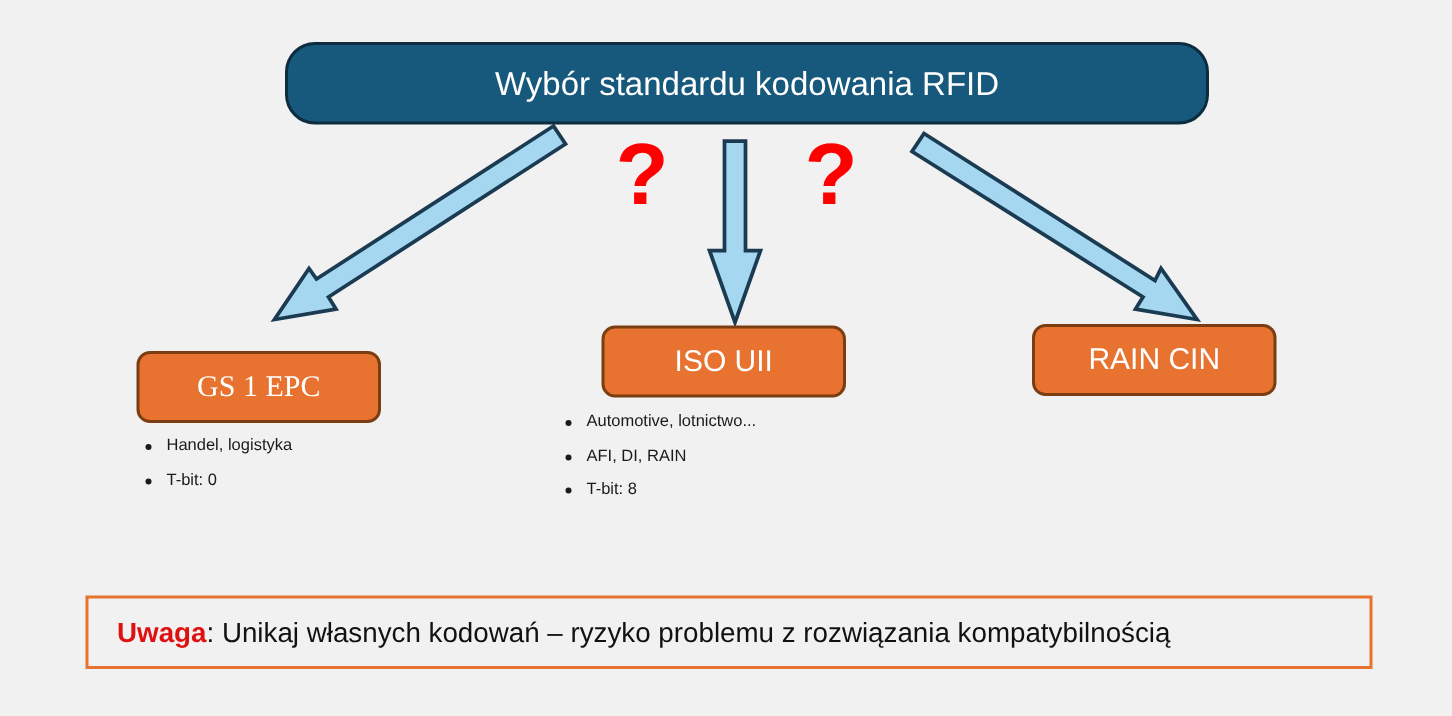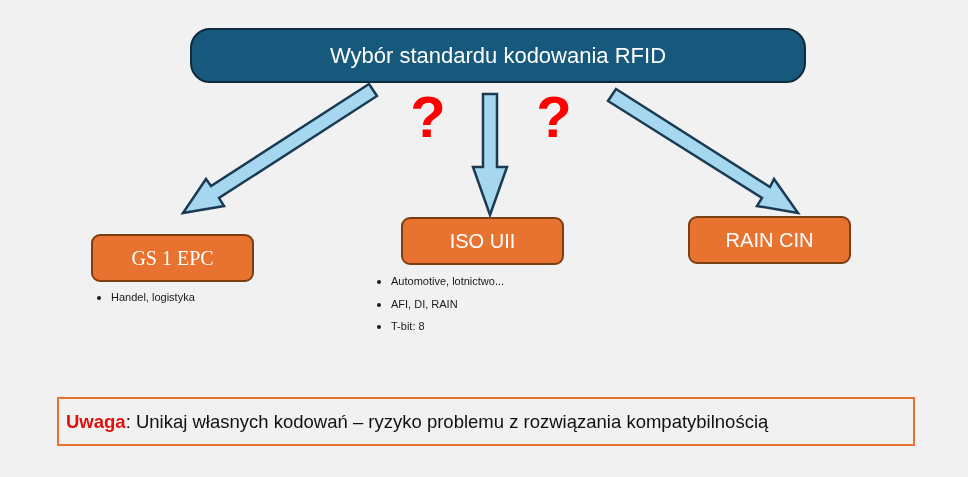--- a/index.html
+++ b/index.html
@@ -37,21 +37,21 @@
   .bullets { position:absolute; list-style:none; margin:0; padding:0; color:#1A1A1A; font-size:11px; }
   .bullets li { position:relative; padding-left:16px; line-height:22.5px; white-space:nowrap; }
   .bullets .dot { position:absolute; left:2px; top:10px; width:4px; height:4px; border-radius:50%; background:#1A1A1A; }
   .bullets-0 { left:95px;  top:286px; }
   .bullets-1 { left:375px; top:270px; }
   .bullets-2 { left:700px; top:297px; font-size:14px; }
 
   .note {
     position:absolute; left:57px; top:397px; width:858px; height:49px; box-sizing:border-box;
     border:2.5px solid var(--note-border,#E8722F); display:flex; align-items:center;
-    padding-left:7px; font-size:18.5px; color:#111111; white-space:pre-wrap;
+    padding-left:19px; font-size:18.5px; color:#111111; white-space:pre-wrap;
   }
   .note .prefix { color:var(--note-accent,#E01010); font-weight:bold; }
 </style>
 </head>
 <body>
 
 <div class="canvas">
 
   <svg class="arrows-layer" viewBox="0 0 968 477" xmlns="http://www.w3.org/2000/svg">
     <polygon class="arrow" points="369,84 211,186 206,179 183,213 224,206 219,198 377,96"></polygon>
@@ -71,20 +71,21 @@
   </div>
   <div class="branch branch-1">
     <span>ISO UII</span>
   </div>
   <div class="branch branch-2">
     <span>RAIN CIN</span>
   </div>
 
   <ul class="bullets bullets-0">
     <li><span class="dot"></span><span>Handel, logistyka</span></li>
+    <li><span class="dot"></span><span>T-bit: 0</span></li>
   </ul>
 
   <ul class="bullets bullets-1">
     <li><span class="dot"></span><span>Automotive, lotnictwo...</span></li>
     <li><span class="dot"></span><span>AFI, DI, RAIN</span></li>
     <li><span class="dot"></span><span>T-bit: 8</span></li>
   </ul>
 
 
   <div class="note"><span class="prefix">Uwaga</span><span>: Unikaj własnych kodowań – ryzyko problemu z rozwiązania kompatybilnością</span></div>

